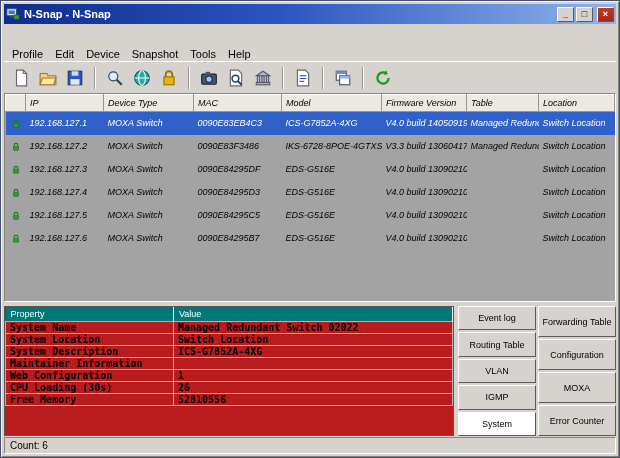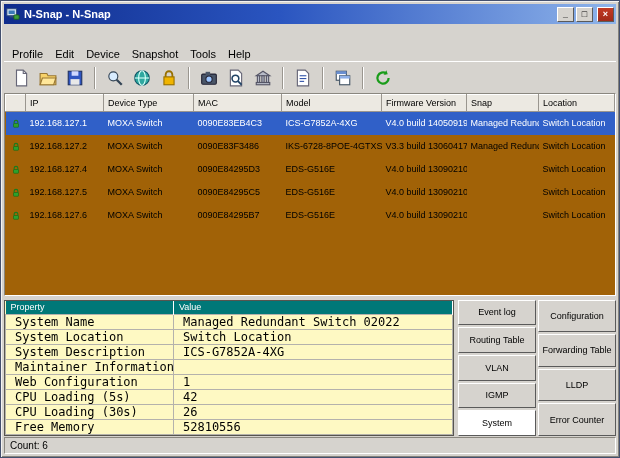--- a/index.html
+++ b/index.html
@@ -35,45 +35,45 @@
   .menubar { flex: 0 0 17px; display: flex; align-items: center; font-size: 11px; padding: 0 2px; }
   .menu-item { padding: 1px 6px; cursor: default; margin-top: 23px; }
 
   
   .toolbar { flex: 0 0 32px; display: flex; align-items: center; padding: 2px 4px; gap: 1px; border-top: 1px solid #fff; }
   .tb-btn { width: 26px; height: 26px; display: flex; align-items: center; justify-content: center; border: 1px solid transparent; }
   .tb-btn svg { width: 18px; height: 18px; display: block; }
   .tb-sep { width: 2px; height: 22px; border-left: 1px solid #9a968f; border-right: 1px solid #fff; margin: 0 5px; }
 
   
-  .table-area { flex: 1; background: #a16207; border: 1px solid; border-color: #8a877f #fff #fff #8a877f; overflow: hidden; }
+  .table-area { flex: 1; background: #a3a3a3; border: 1px solid; border-color: #8a877f #fff #fff #8a877f; overflow: hidden; font-style: italic; }
   table.dev { border-collapse: collapse; table-layout: fixed; width: 100%; font-size: 9px; }
   table.dev th {
     background: #ece9e2; font-weight: normal; text-align: left;
     border-right: 1px solid #9a968f; border-bottom: 1px solid #9a968f;
     border-top: 1px solid #fff; border-left: 1px solid #fff;
     padding: 2px 4px; height: 17px; white-space: nowrap; overflow: hidden;
   }
   table.dev td { padding: 0 4px; height: 23px; white-space: nowrap; overflow: hidden; color: #000; }
   tr.selected td { background: var(--sel-row,#3060c8); color: #fff; }
   td.lock-cell { padding: 0; }
   td.lock-cell svg { width: 10px; height: 11px; display: block; margin: 1px auto; }
 
   
   .bottom { flex: 0 0 130px; display: flex; gap: 4px; margin-top: 4px; }
-  .prop-wrap { flex: 1; background: #fef9c3; border: 1px solid #57554f; overflow: hidden; }
+  .prop-wrap { flex: 1; background: #b91c1c; border: 1px solid #57554f; overflow: hidden; }
   table.prop { border-collapse: collapse; width: 100%; table-layout: fixed; font-size: 9px; }
   table.prop th {
     background: var(--prop-hdr,#007878); color: #fff; text-align: left; font-weight: normal;
     padding: 1px 5px; height: 14px; border-right: 1px solid #fff; font-size: 9px;
   }
   table.prop td {
-    border: 1px solid #b4b2ac; padding: 0 9px; height: 12px;
-    font-family: "DejaVu Sans Mono", monospace; font-size: 12px;
-    white-space: nowrap; overflow: hidden;
+    border: 1px solid #b4b2ac; padding: 0 4px; height: 12px;
+    font-family: "DejaVu Sans Mono", monospace; font-size: 10px;
+    white-space: nowrap; overflow: hidden; font-weight: bold;
   }
 
   .btn-panel { flex: 0 0 158px; display: flex; gap: 2px; }
   .btn-col { flex: 1; display: flex; flex-direction: column; gap: 2px; }
   .panel-btn {
     flex: 1; background: #d6d3ce; border: 1px solid; border-color: #fff #5a5a5a #5a5a5a #fff;
     font-family: "Liberation Sans", sans-serif; font-size: 9px;
     display: flex; align-items: center; justify-content: center; text-align: center;
     padding: 0 2px; cursor: default; white-space: nowrap; overflow: hidden;
   }
@@ -245,21 +245,21 @@
           <col>
       </colgroup>
       <thead>
           <tr>
             <th></th>
             <th>IP</th>
             <th>Device Type</th>
             <th>MAC</th>
             <th>Model</th>
             <th>Firmware Version</th>
-            <th>Snap</th>
+            <th>Table</th>
             <th>Location</th>
           </tr>
         </thead>
       <tbody>
           <tr class="selected">
             <td class="lock-cell">
               <svg viewBox="0 0 16 16">
                 <path d="M5 8V6a3 3 0 0 1 6 0v2" fill="none" stroke="#1c7c1c" stroke-width="1.8"></path>
                 <rect x="4" y="8" width="8" height="6" rx="1" fill="#2da12d" stroke="#156615"></rect>
               </svg>
@@ -278,20 +278,35 @@
                 <path d="M5 8V6a3 3 0 0 1 6 0v2" fill="none" stroke="#1c7c1c" stroke-width="1.8"></path>
                 <rect x="4" y="8" width="8" height="6" rx="1" fill="#2da12d" stroke="#156615"></rect>
               </svg>
             </td>
             <td>192.168.127.2</td>
             <td>MOXA Switch</td>
             <td>0090E83F3486</td>
             <td>IKS-6728-8POE-4GTXSFP-T</td>
             <td>V3.3 build 13060417</td>
             <td>Managed Redund...</td>
+            <td>Switch Location</td>
+          </tr>
+          <tr>
+            <td class="lock-cell">
+              <svg viewBox="0 0 16 16">
+                <path d="M5 8V6a3 3 0 0 1 6 0v2" fill="none" stroke="#1c7c1c" stroke-width="1.8"></path>
+                <rect x="4" y="8" width="8" height="6" rx="1" fill="#2da12d" stroke="#156615"></rect>
+              </svg>
+            </td>
+            <td>192.168.127.3</td>
+            <td>MOXA Switch</td>
+            <td>0090E84295DF</td>
+            <td>EDS-G516E</td>
+            <td>V4.0 build 13090210</td>
+            <td></td>
             <td>Switch Location</td>
           </tr>
           <tr>
             <td class="lock-cell">
               <svg viewBox="0 0 16 16">
                 <path d="M5 8V6a3 3 0 0 1 6 0v2" fill="none" stroke="#1c7c1c" stroke-width="1.8"></path>
                 <rect x="4" y="8" width="8" height="6" rx="1" fill="#2da12d" stroke="#156615"></rect>
               </svg>
             </td>
             <td>192.168.127.4</td>
@@ -362,24 +377,20 @@
               <td>System Description</td>
               <td>ICS-G7852A-4XG</td>
             </tr>
             <tr>
               <td>Maintainer Information</td>
               <td></td>
             </tr>
             <tr>
               <td>Web Configuration</td>
               <td>1</td>
-            </tr>
-            <tr>
-              <td>CPU Loading (5s)</td>
-              <td>42</td>
             </tr>
             <tr>
               <td>CPU Loading (30s)</td>
               <td>26</td>
             </tr>
             <tr>
               <td>Free Memory</td>
               <td>52810556</td>
             </tr>
           </tbody>
@@ -387,23 +398,23 @@
     </div>
     <div class="btn-panel">
       <div class="btn-col">
           <button class="panel-btn">Event log</button>
           <button class="panel-btn">Routing Table</button>
           <button class="panel-btn">VLAN</button>
           <button class="panel-btn">IGMP</button>
           <button class="panel-btn active">System</button>
         </div>
       <div class="btn-col">
+          <button class="panel-btn">Forwarding Table</button>
           <button class="panel-btn">Configuration</button>
-          <button class="panel-btn">Forwarding Table</button>
-          <button class="panel-btn">LLDP</button>
+          <button class="panel-btn">MOXA</button>
           <button class="panel-btn">Error Counter</button>
         </div>
     </div>
   </div>
 
   <div class="statusbar">
     <span>Count: 6</span>
   </div>
 
 </div>

